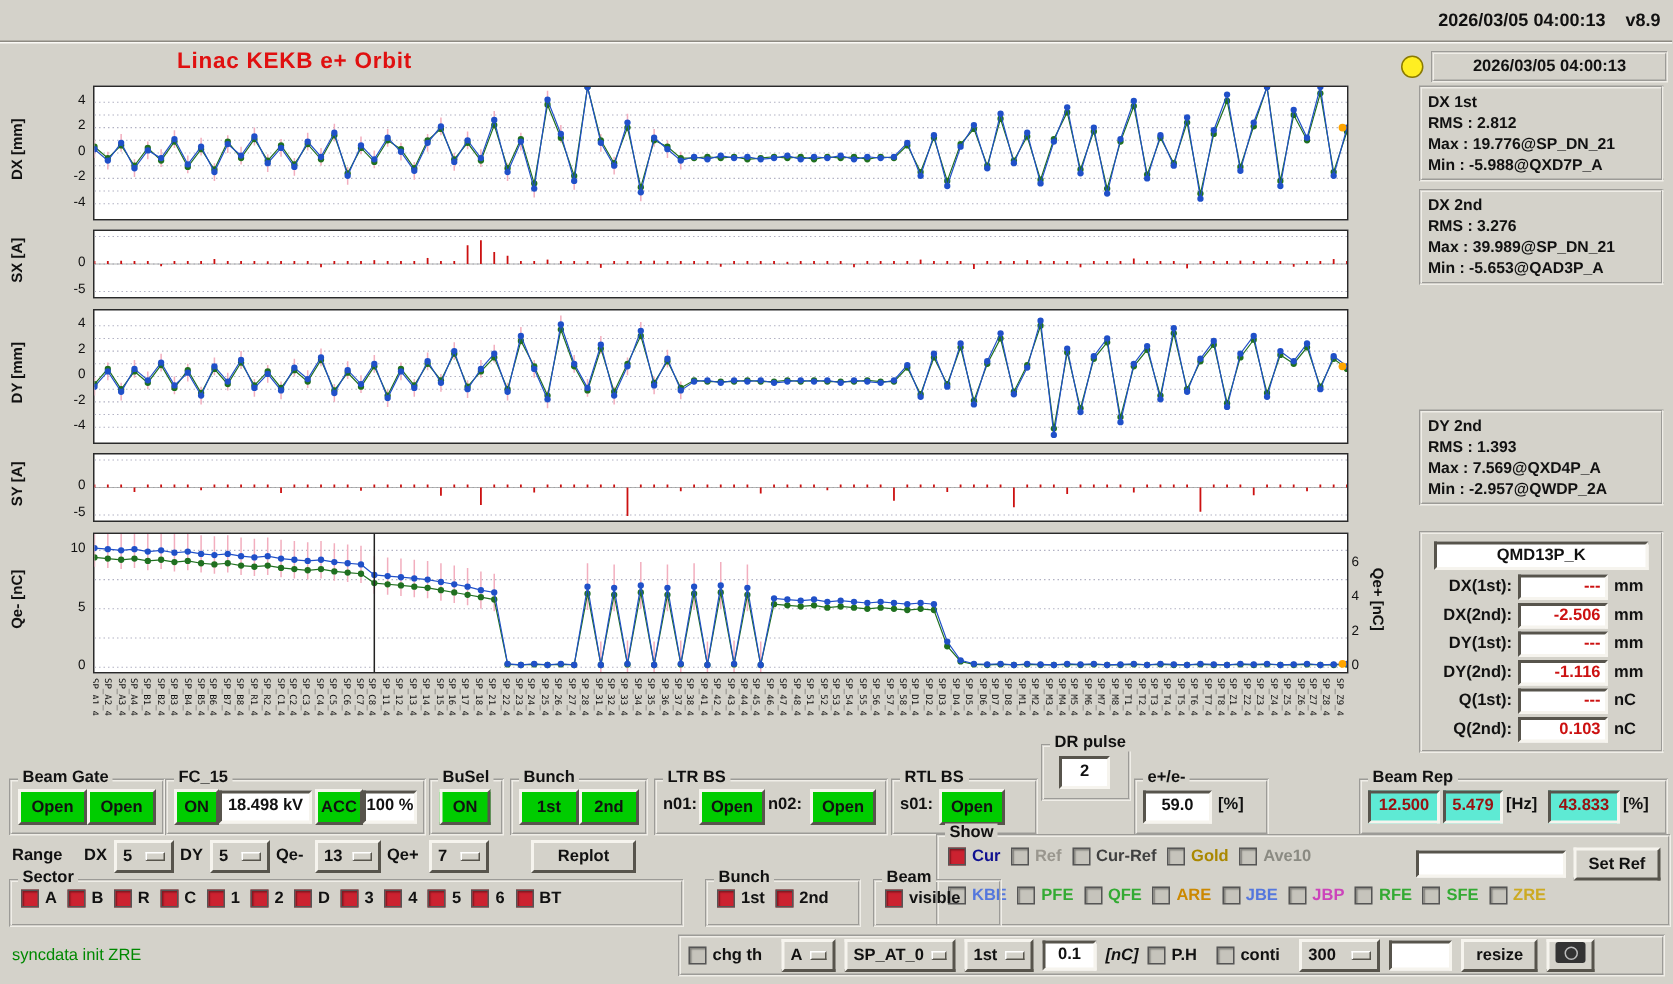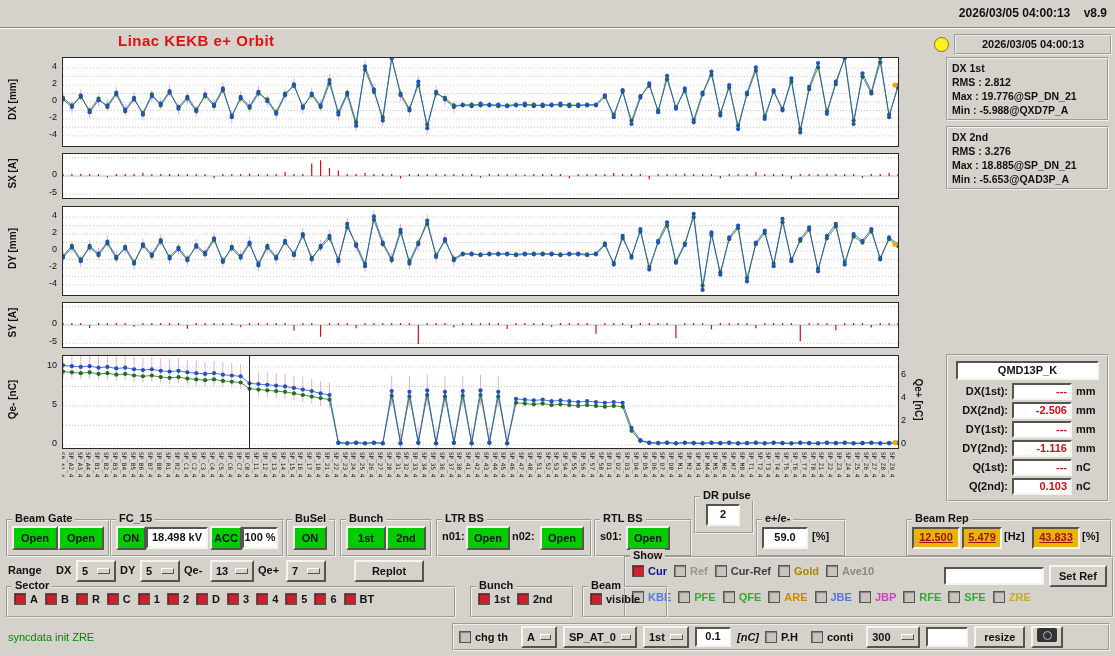--- a/index.html
+++ b/index.html
@@ -42,21 +42,21 @@
       padding:0 3px;font-weight:bold;height:13px;line-height:13px;}
   .mu{margin-left:4px;font-weight:bold;}
   
   .grp{position:absolute;border:2px groove #f0eee8;height:34px;}
   .gtitle{position:absolute;top:-9px;left:4px;background:#d4d2ca;padding:0 3px;font-weight:bold;font-size:11px;white-space:nowrap;}
   .btn{position:absolute;height:20px;line-height:20px;text-align:center;font-weight:bold;
        background:#d4d2ca;border:2px solid;border-color:#f6f4ee #57544c #57544c #f6f4ee;cursor:default;}
   .green{background:#00cc00;}
   .wfield{position:absolute;height:18px;line-height:17px;text-align:center;font-weight:bold;background:#fff;
           border:2px solid;border-color:#57544c #f6f4ee #f6f4ee #57544c;}
-  .pfield{background:#eab308;color:#991111;text-decoration:underline;}
+  .pfield{background:#5eead4;color:#991111;}
   .glabel{position:absolute;font-weight:bold;line-height:20px;}
   .lbl{position:absolute;font-size:11px;font-weight:bold;line-height:18px;}
   .dd{display:flex;align-items:center;justify-content:space-between;height:18px;padding:0 4px;
       background:#d4d2ca;border:2px solid;border-color:#f6f4ee #57544c #57544c #f6f4ee;font-weight:bold;box-sizing:content-box;}
   .ddbar{width:11px;height:4px;margin-left:5px;background:#d4d2ca;border-top:1px solid #fff;
          border-left:1px solid #fff;border-right:1px solid #57544c;border-bottom:1px solid #57544c;}
   .cbitem{display:inline-flex;align-items:center;margin-right:7px;white-space:nowrap;}
   .cb{display:inline-block;width:10px;height:10px;margin-right:4px;background:#c6c4bc;
       border:1px solid #555;box-shadow:inset 1px 1px 1px rgba(0,0,0,.35);}
   .cb.on{background:#cc2230;}
@@ -1176,22 +1176,28 @@
 
   <div class="statbox" style="top:57px">
     <div>DX 1st</div>
     <div>RMS : 2.812</div>
     <div>Max : 19.776@SP_DN_21</div>
     <div>Min : -5.988@QXD7P_A</div>
   </div>
   <div class="statbox" style="top:126px">
     <div>DX 2nd</div>
     <div>RMS : 3.276</div>
-    <div>Max : 18.885@SP_DN_21</div>
+    <div>Max : 39.989@SP_DN_21</div>
     <div>Min : -5.653@QAD3P_A</div>
+  </div>
+  <div class="statbox" style="top:273px">
+    <div>DY 2nd</div>
+    <div>RMS : 1.393</div>
+    <div>Max : 7.569@QXD4P_A</div>
+    <div>Min : -2.957@QWDP_2A</div>
   </div>
 
   <div class="monitor">
     <div class="mtitle">QMD13P_K</div>
     <div class="mrow" style="top:27px">
       <span class="ml">DX(1st):</span><span class="mv">---</span><span class="mu">mm</span>
     </div>
     <div class="mrow" style="top:46px">
       <span class="ml">DX(2nd):</span><span class="mv">-2.506</span><span class="mu">mm</span>
     </div>

